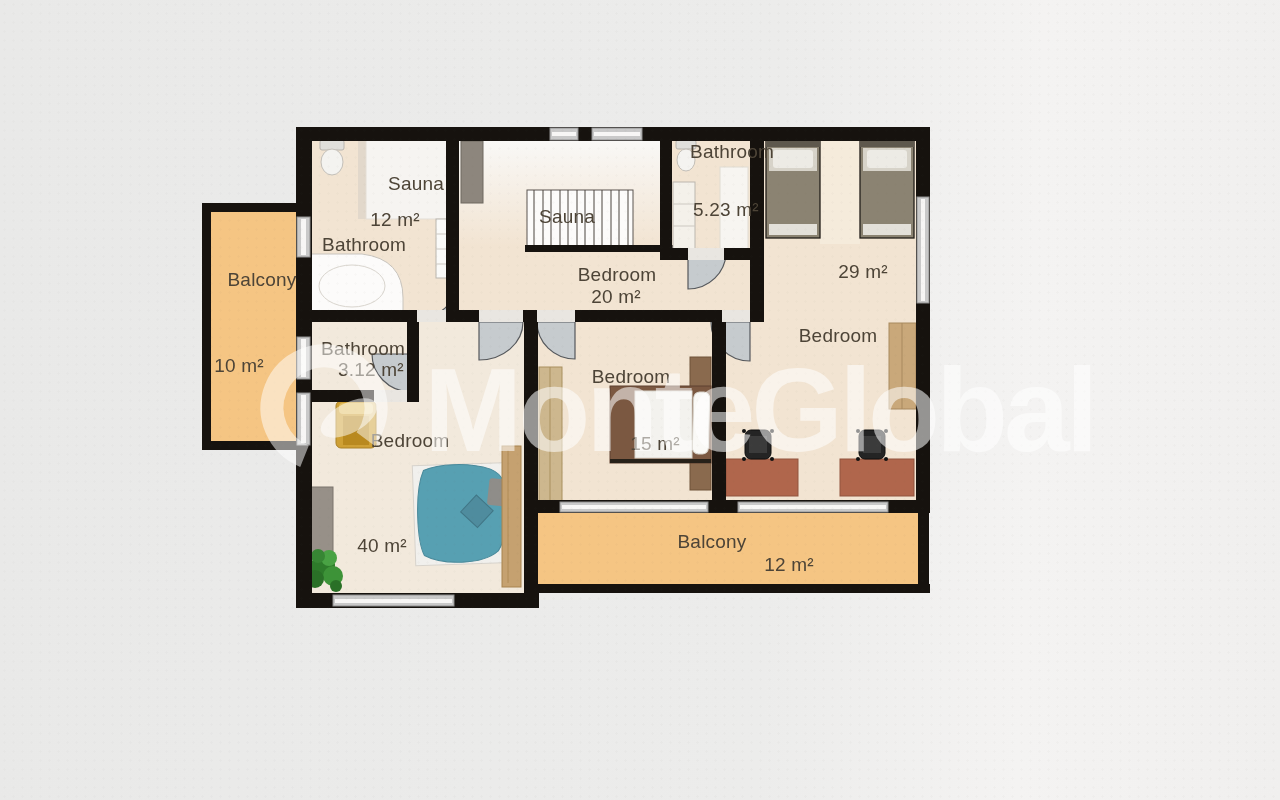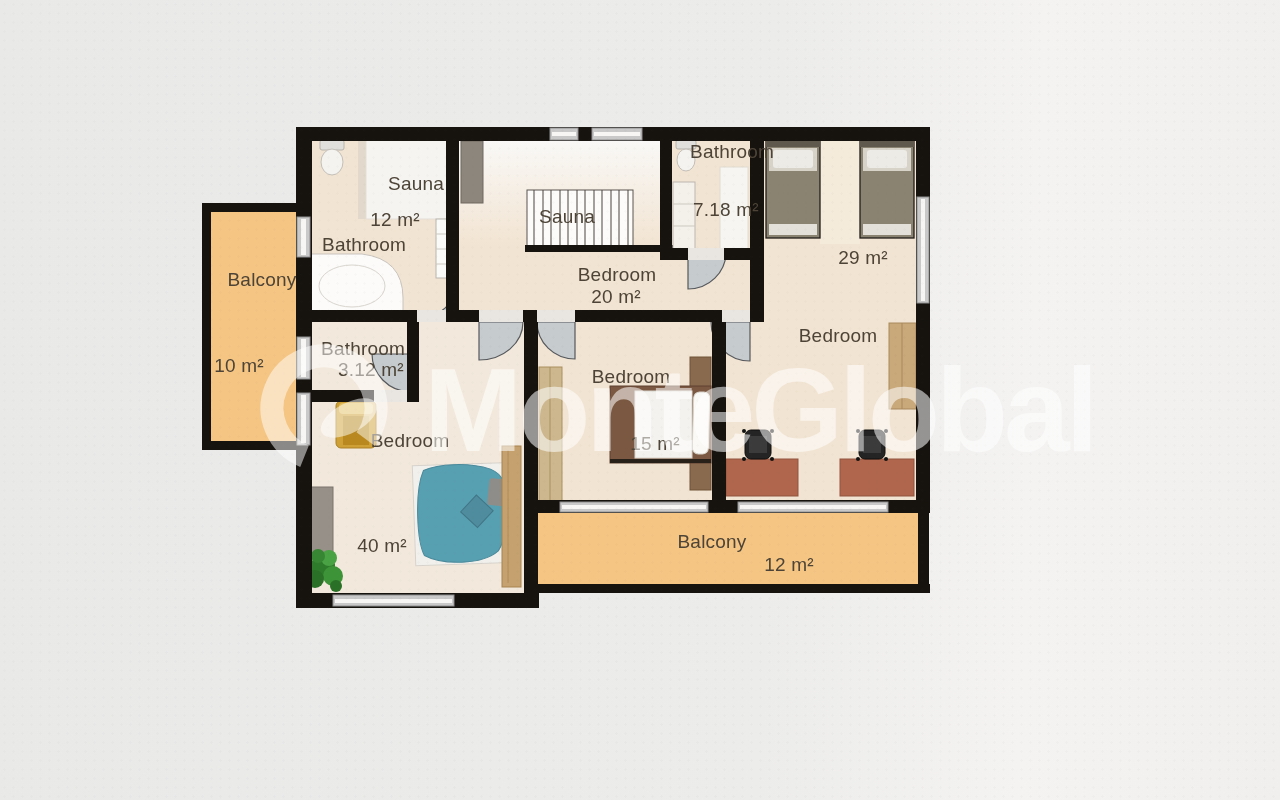--- a/index.html
+++ b/index.html
@@ -233,23 +233,23 @@
 
 <div class="lbl" style="left:416px;top:184px">Sauna</div>
 <div class="lbl" style="left:395px;top:220px">12 m²</div>
 <div class="lbl" style="left:364px;top:245px">Bathroom</div>
 
 <div class="lbl" style="left:567px;top:217px">Sauna</div>
 <div class="lbl" style="left:617px;top:275px">Bedroom</div>
 <div class="lbl" style="left:616px;top:297px">20 m²</div>
 
 <div class="lbl" style="left:732px;top:152px">Bathroom</div>
-<div class="lbl" style="left:726px;top:210px">7.18 m²</div>
-
-<div class="lbl" style="left:863px;top:258px">29 m²</div>
+<div class="lbl" style="left:726px;top:210px">5.23 m²</div>
+
+<div class="lbl" style="left:863px;top:272px">29 m²</div>
 <div class="lbl" style="left:838px;top:336px">Bedroom</div>
 
 <div class="lbl" style="left:363px;top:349px">Bathroom</div>
 <div class="lbl" style="left:371px;top:370px">3.12 m²</div>
 
 <div class="lbl" style="left:410px;top:441px">Bedroom</div>
 <div class="lbl" style="left:382px;top:546px">40 m²</div>
 
 <div class="lbl" style="left:631px;top:377px">Bedroom</div>
 <div class="lbl" style="left:655px;top:444px">15 m²</div>

